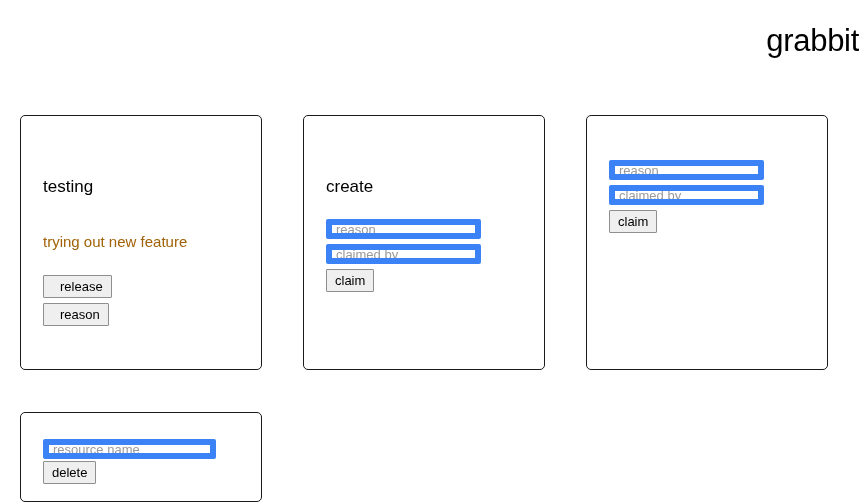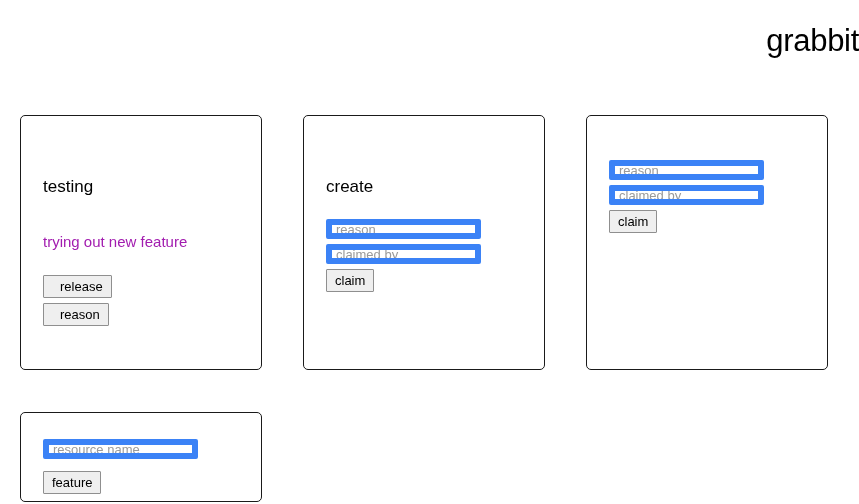--- a/index.html
+++ b/index.html
@@ -67,21 +67,21 @@
     font-weight: 400;
     line-height: 20px;
     margin: 0;
     padding-top: 39px;
     color: #000000;
   }
 
   .meta-line {
     font-size: 15px;
     line-height: 18px;
-    color: #a21caf;
+    color: #a16207;
     margin: 0;
     padding-top: 36px;
   }
 
   .field-stack {
     padding-top: 22px;
   }
 
   .text-input {
     box-sizing: border-box;
@@ -121,22 +121,22 @@
   .btn-stack {
     padding-top: 24px;
   }
   .btn-stack .btn {
     display: block;
     margin-bottom: 5px;
     padding-left: 16px;
   }
 
   .create-input {
-    width: 155px;
-    margin-bottom: 12px;
+    width: 173px;
+    margin-bottom: 2px;
   }
 </style>
 </head>
 <body>
 
 <h1 class="app-title">grabbit</h1>
 
 <div class="board">
 
   <div class="row">
@@ -164,16 +164,16 @@
         <input class="text-input" type="text" placeholder="reason" style="">
         <input class="text-input" type="text" placeholder="claimed by" style="">
         <button class="btn">claim</button>
       </div>
     </div>
 
   </div>
 
   <div class="card card-create">
     <input class="text-input create-input" type="text" placeholder="resource name" style="">
-    <button class="btn">feature</button>
+    <button class="btn">delete</button>
   </div>
 
 </div>
 
 </body></html>

